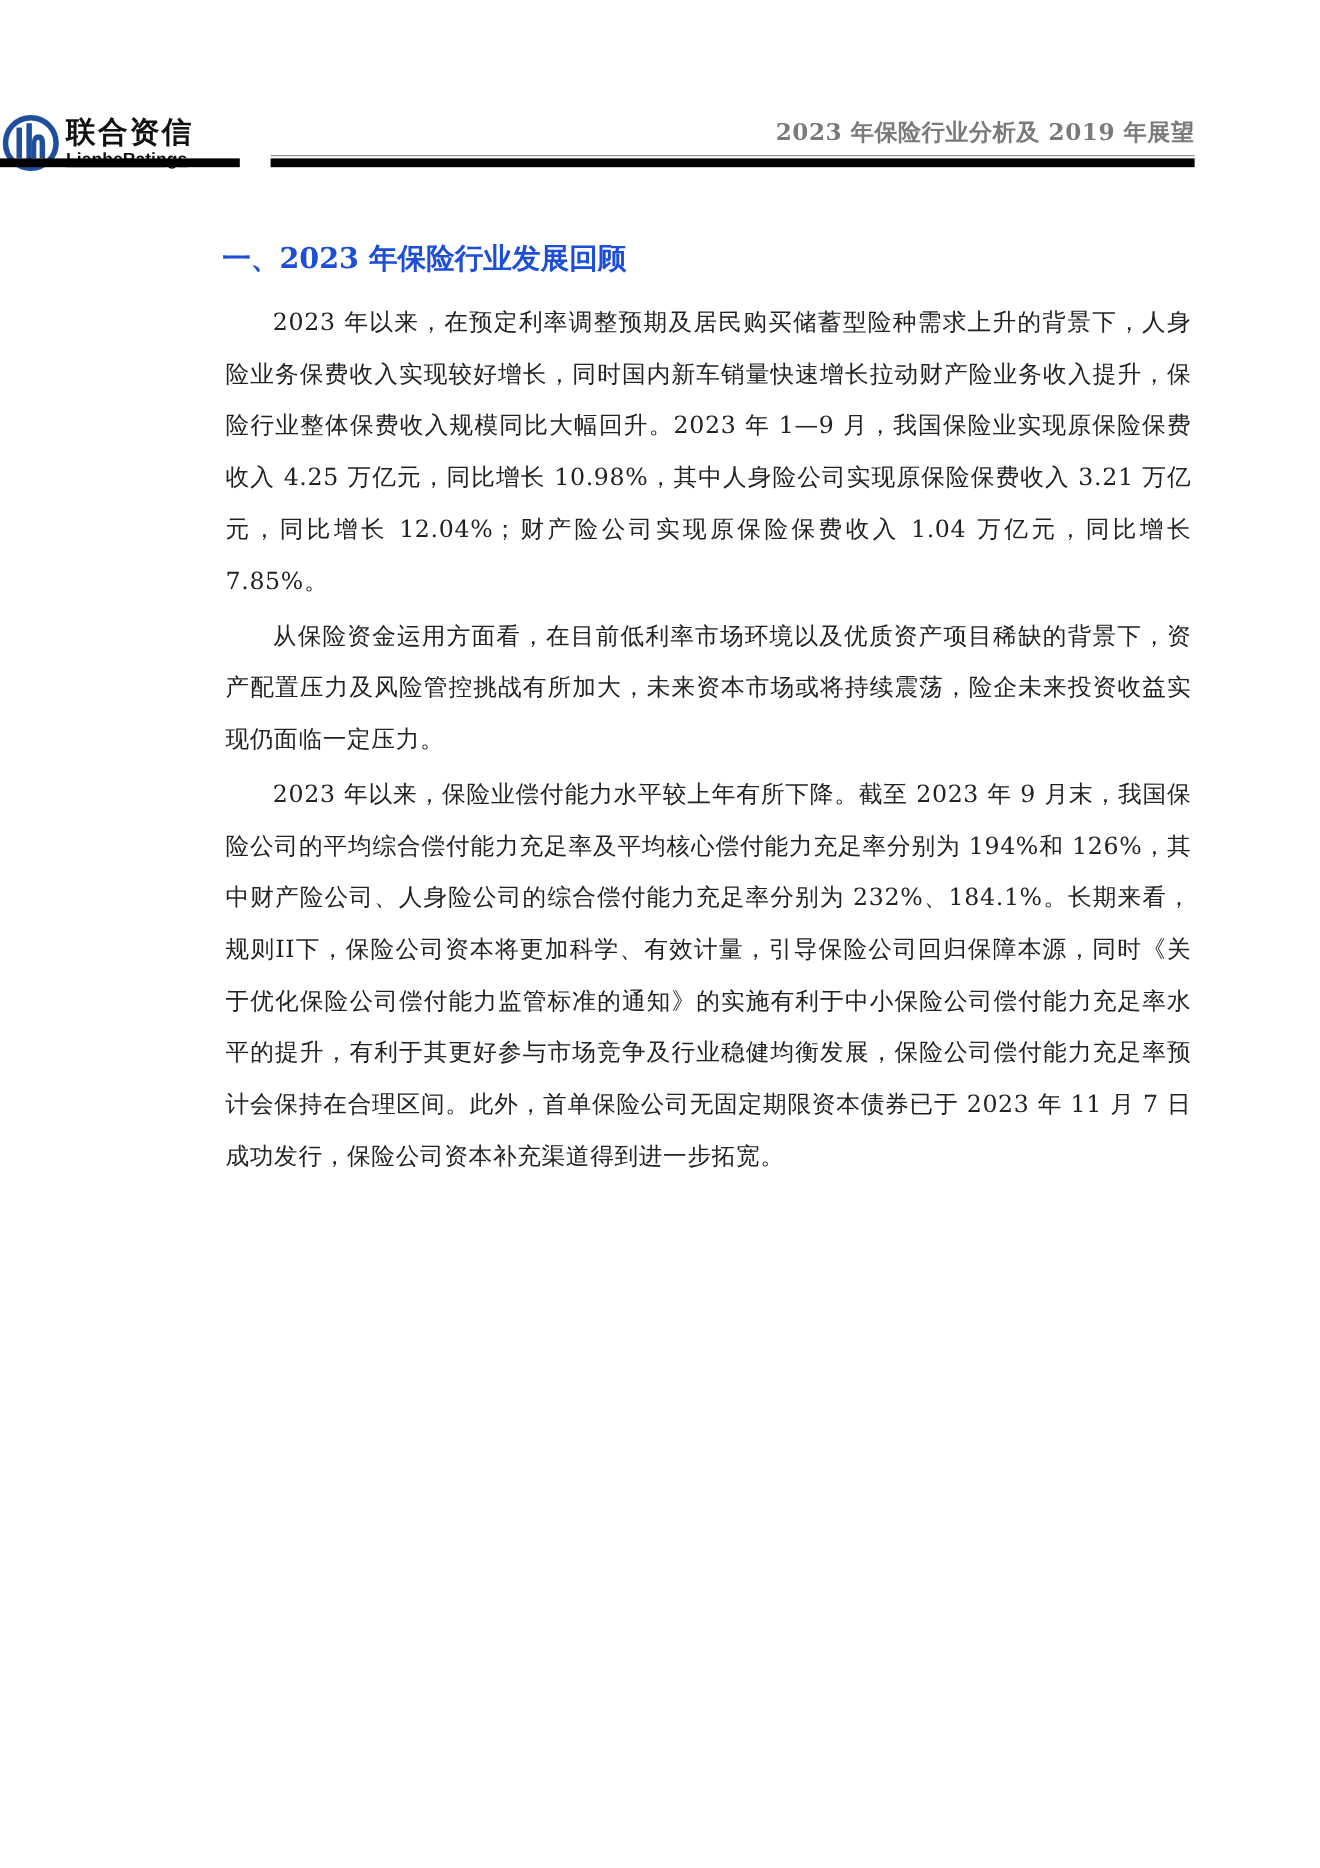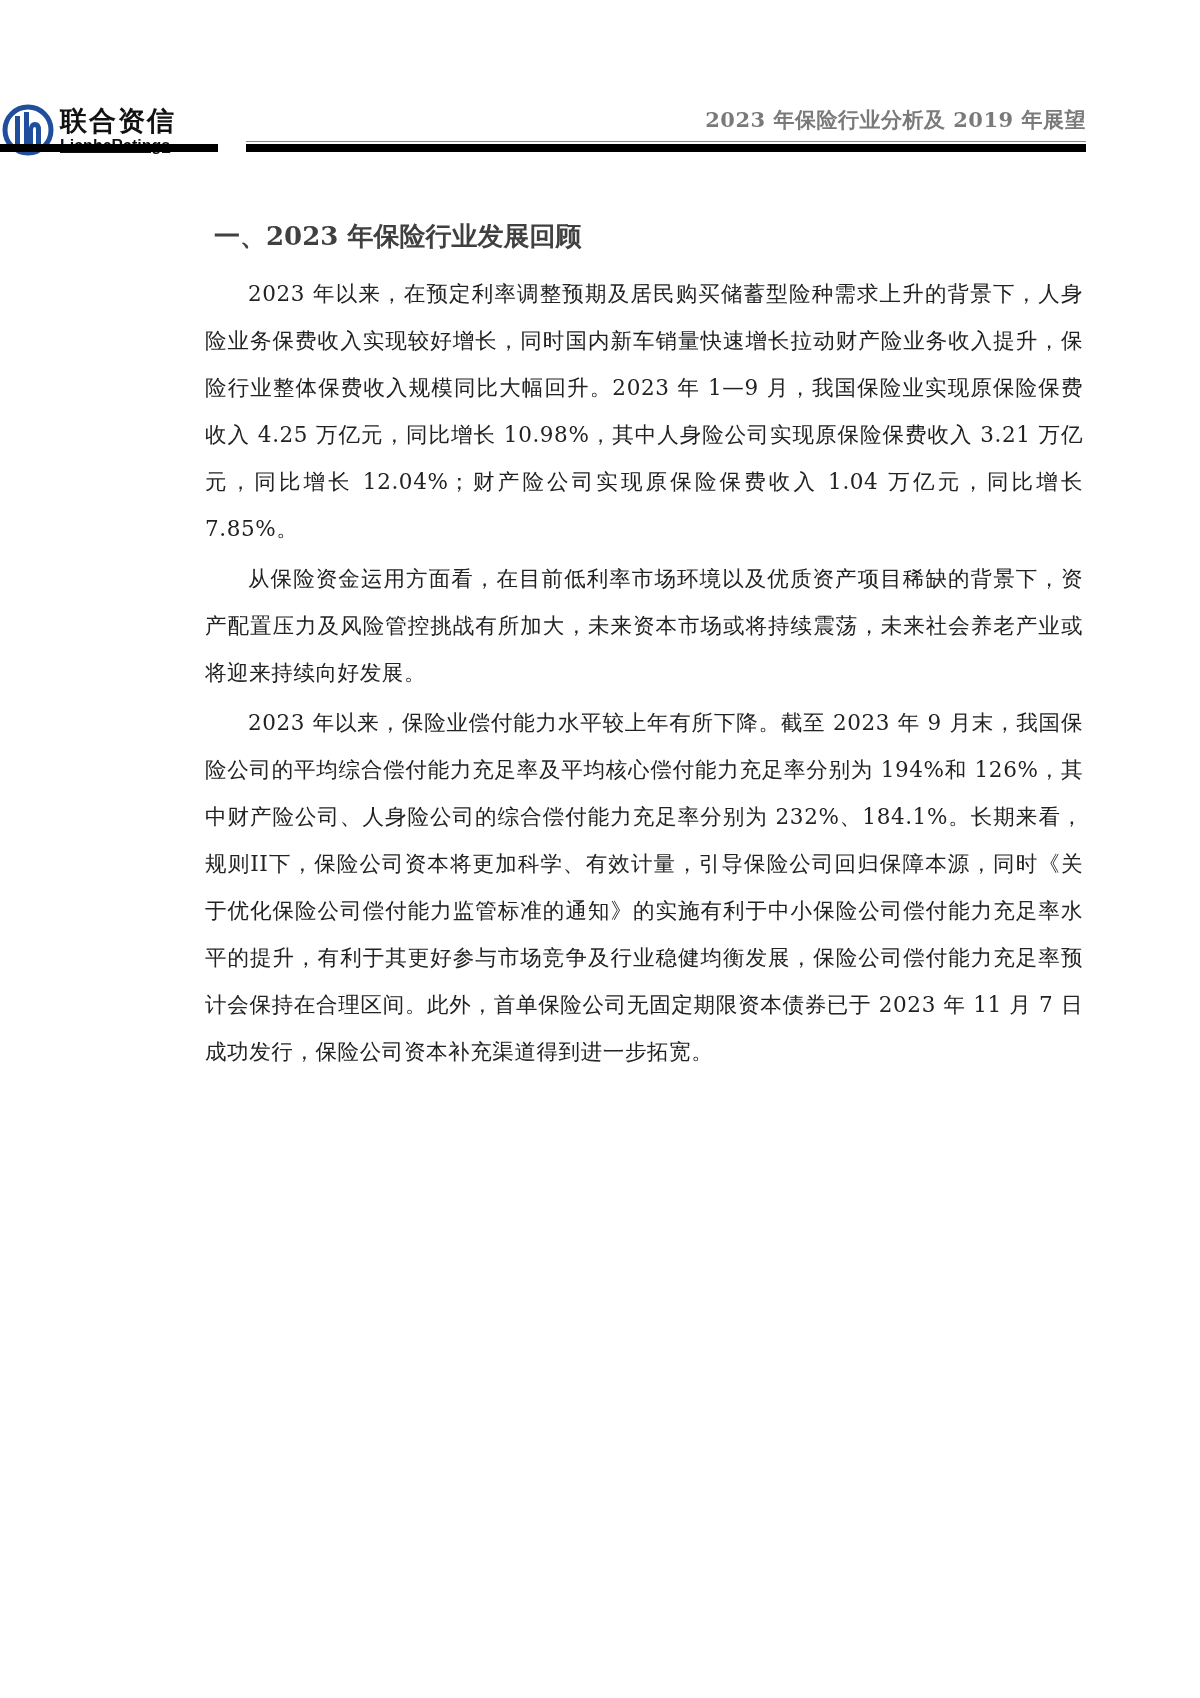--- a/index.html
+++ b/index.html
@@ -89,22 +89,22 @@
     }
     .content {
       position: absolute;
       left: 202px;
       top: 208px;
       width: 884px;
     }
     .section-heading {
       font-weight: bold;
       font-size: 26px;
-      color: #404040;
-      margin: 8px 0 14px 12px;
+      color: #1d4ed8;
+      margin: 8px 0 14px 0;
       line-height: 40px;
     }
     .para {
       font-size: 21.5px;
       line-height: 47px;
       text-indent: 2em;
       text-align: justify;
       margin: 3px;
       color: #222222;
       letter-spacing: 0.6px;
@@ -128,15 +128,15 @@
   </div>
   <div class="doc-title">2023 年保险行业分析及 2019 年展望</div>
   <div class="rule-left"></div>
   <div class="rule-thin"></div>
   <div class="rule-right"></div>
 </div>
 
 <div class="content">
   <h2 class="section-heading">一、2023 年保险行业发展回顾</h2>
   <p class="para">2023 年以来，在预定利率调整预期及居民购买储蓄型险种需求上升的背景下，人身险业务保费收入实现较好增长，同时国内新车销量快速增长拉动财产险业务收入提升，保险行业整体保费收入规模同比大幅回升。2023 年 1—9 月，我国保险业实现原保险保费收入 4.25 万亿元，同比增长 10.98%，其中人身险公司实现原保险保费收入 3.21 万亿元，同比增长 12.04%；财产险公司实现原保险保费收入 1.04 万亿元，同比增长 7.85%。</p>
-  <p class="para">从保险资金运用方面看，在目前低利率市场环境以及优质资产项目稀缺的背景下，资产配置压力及风险管控挑战有所加大，未来资本市场或将持续震荡，未来社会养老产业或将迎来持续向好发展。</p>
+  <p class="para">从保险资金运用方面看，在目前低利率市场环境以及优质资产项目稀缺的背景下，资产配置压力及风险管控挑战有所加大，未来资本市场或将持续震荡，险企未来投资收益实现仍面临一定压力。</p>
   <p class="para">2023 年以来，保险业偿付能力水平较上年有所下降。截至 2023 年 9 月末，我国保险公司的平均综合偿付能力充足率及平均核心偿付能力充足率分别为 194%和 126%，其中财产险公司、人身险公司的综合偿付能力充足率分别为 232%、184.1%。长期来看，规则II下，保险公司资本将更加科学、有效计量，引导保险公司回归保障本源，同时《关于优化保险公司偿付能力监管标准的通知》的实施有利于中小保险公司偿付能力充足率水平的提升，有利于其更好参与市场竞争及行业稳健均衡发展，保险公司偿付能力充足率预计会保持在合理区间。此外，首单保险公司无固定期限资本债券已于 2023 年 11 月 7 日成功发行，保险公司资本补充渠道得到进一步拓宽。</p>
 </div>
 
 </body></html>

